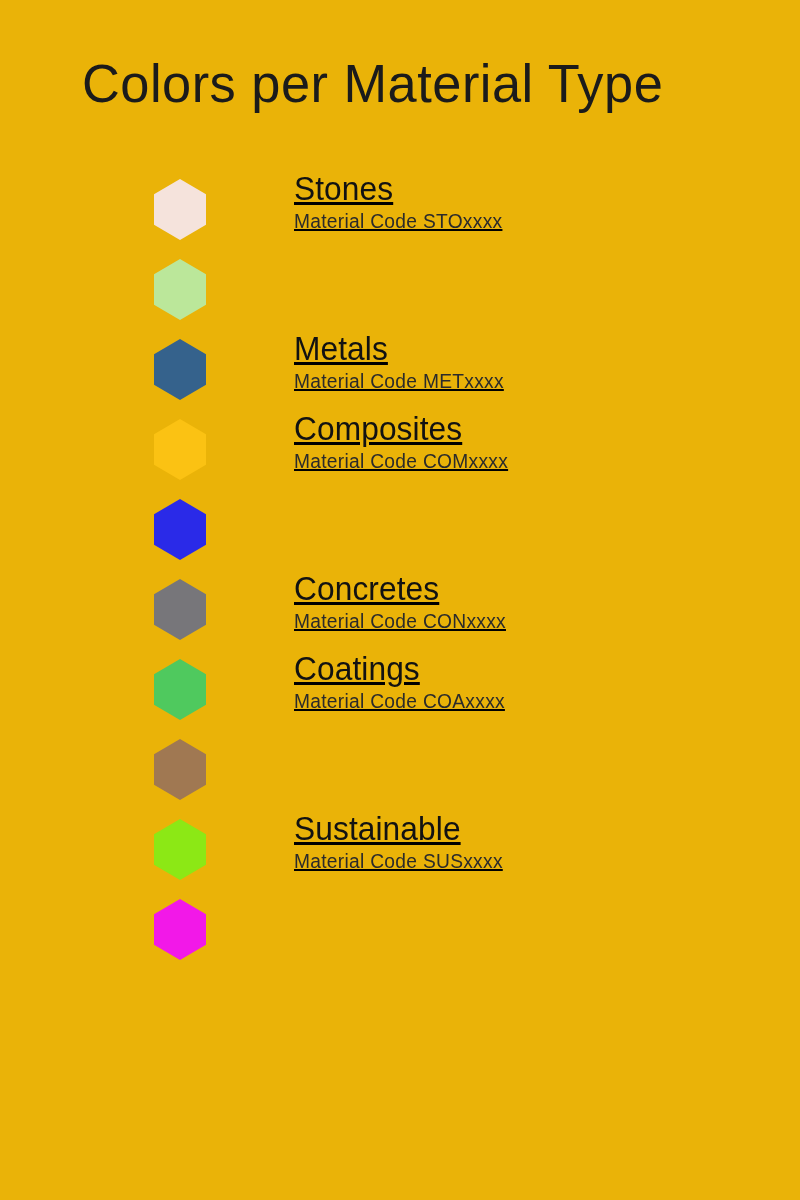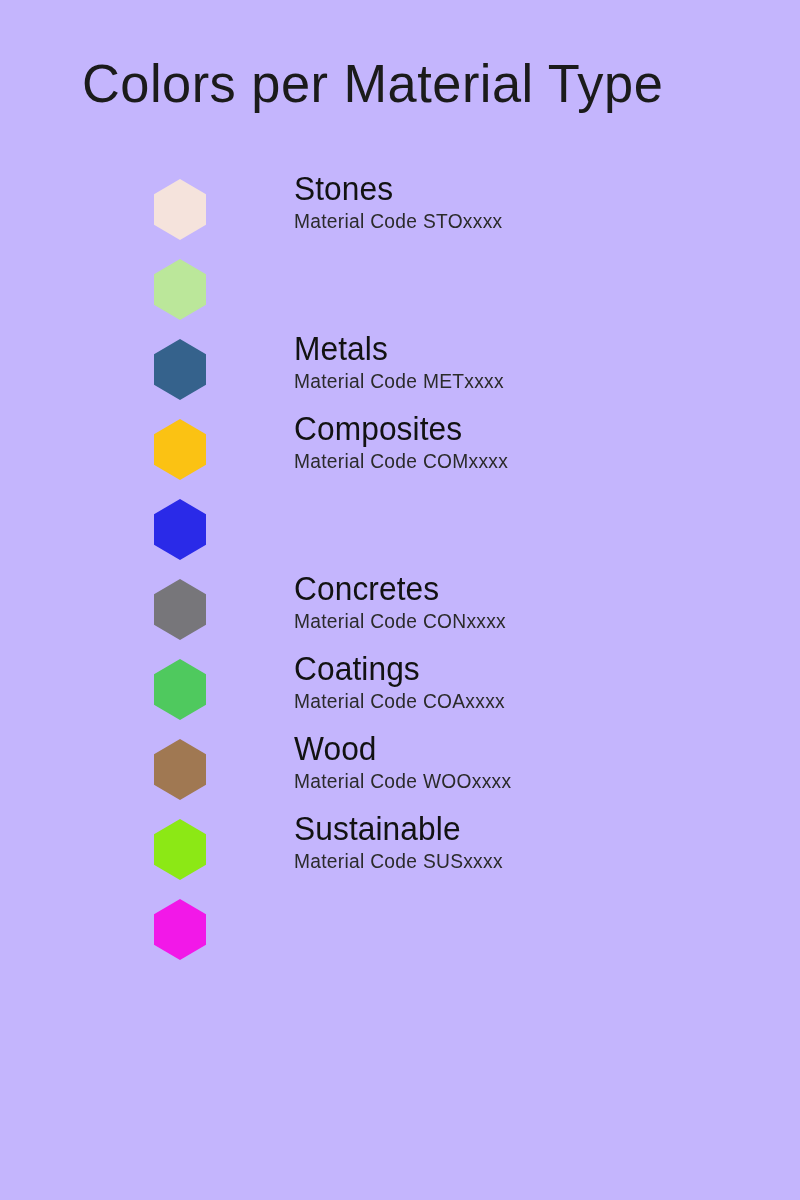--- a/index.html
+++ b/index.html
@@ -11,21 +11,21 @@
     height: 1200px;
     background: #ffffff;
     font-family: "Liberation Sans", sans-serif;
     overflow: hidden;
     position: relative;
   }
 
   #legend-page {
     position: absolute;
     inset: 0;
-    background: #c4b5fd;
+    background: #eab308;
   }
 
   
   #page-title {
     position: absolute;
     left: 82px;
     top: 52px;
     font-family: "Liberation Sans", sans-serif;
     font-size: 54px;
     font-weight: 300;
@@ -62,20 +62,21 @@
     width: 52px;
     height: 61px;
     display: block;
   }
 
   .row-text {
     position: absolute;
     left: 294px;
     top: 0px;
     width: 470px;
+    text-decoration: underline;
   }
 
   .row-label {
     font-family: "Liberation Sans", sans-serif;
     font-size: 33px;
     font-weight: 400;
     line-height: 38px;
     color: #121212;
     letter-spacing: 0.1px;
     white-space: nowrap;
@@ -172,24 +173,20 @@
           <div class="row-label">Coatings</div>
           <div class="row-code">Material Code COAxxxx</div>
         </div>
       </div>
       <div class="legend-row">
         <div class="swatch-wrap">
           <svg class="hex" viewBox="0 0 52 61">
             <polygon points="26,0 52,15.25 52,45.75 26,61 0,45.75 0,15.25" fill="#a07852"></polygon>
           </svg>
         </div>
-        <div class="row-text">
-          <div class="row-label">Wood</div>
-          <div class="row-code">Material Code WOOxxxx</div>
-        </div>
       </div>
       <div class="legend-row">
         <div class="swatch-wrap">
           <svg class="hex" viewBox="0 0 52 61">
             <polygon points="26,0 52,15.25 52,45.75 26,61 0,45.75 0,15.25" fill="#8ce815"></polygon>
           </svg>
         </div>
         <div class="row-text">
           <div class="row-label">Sustainable</div>
           <div class="row-code">Material Code SUSxxxx</div>

